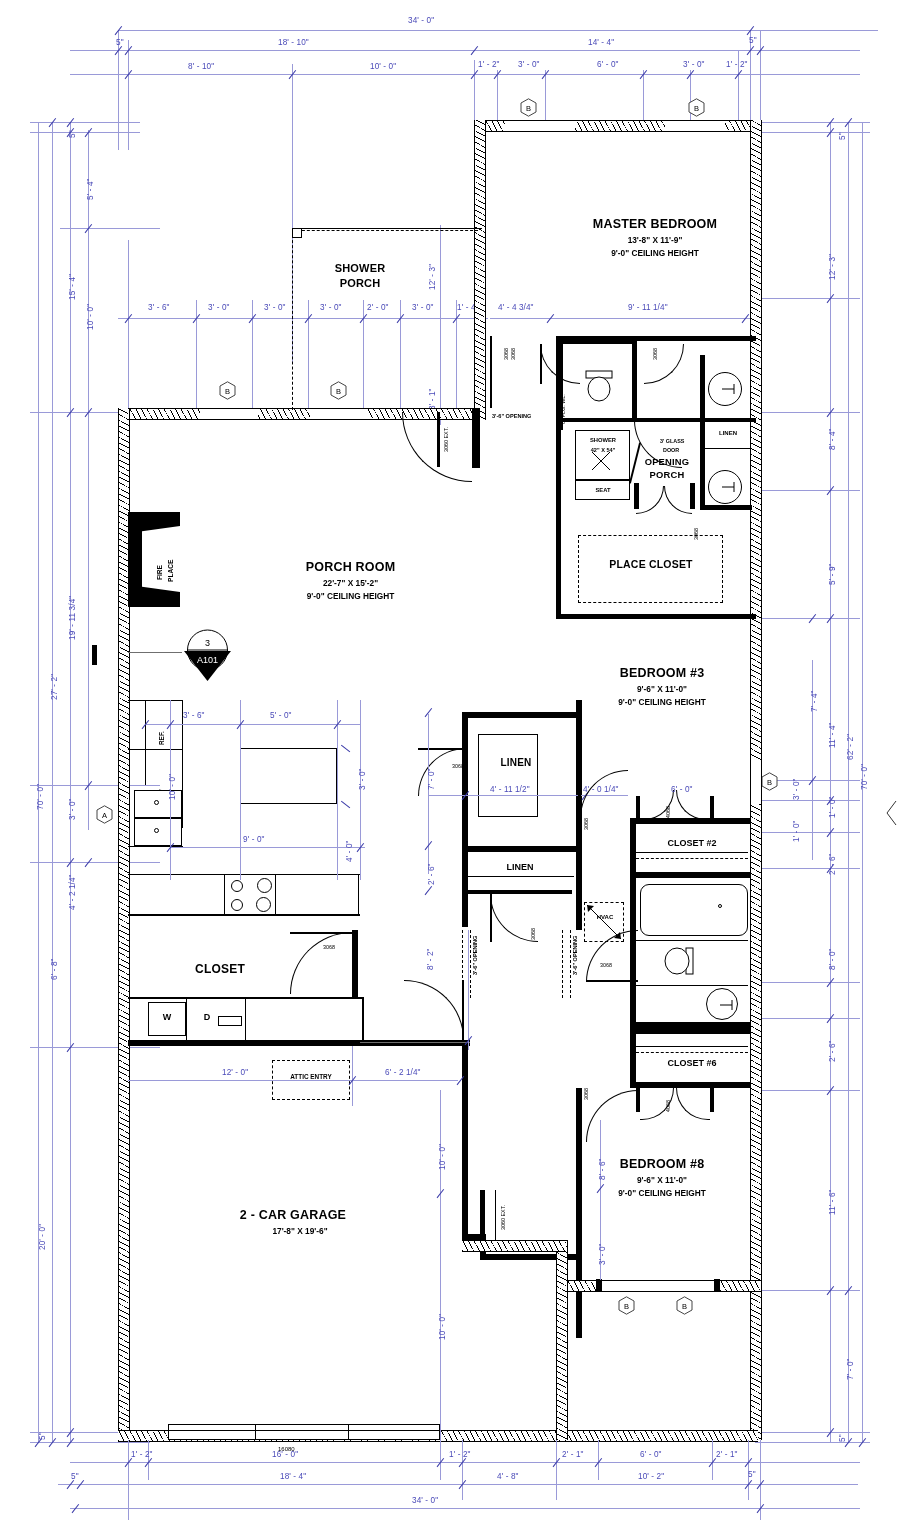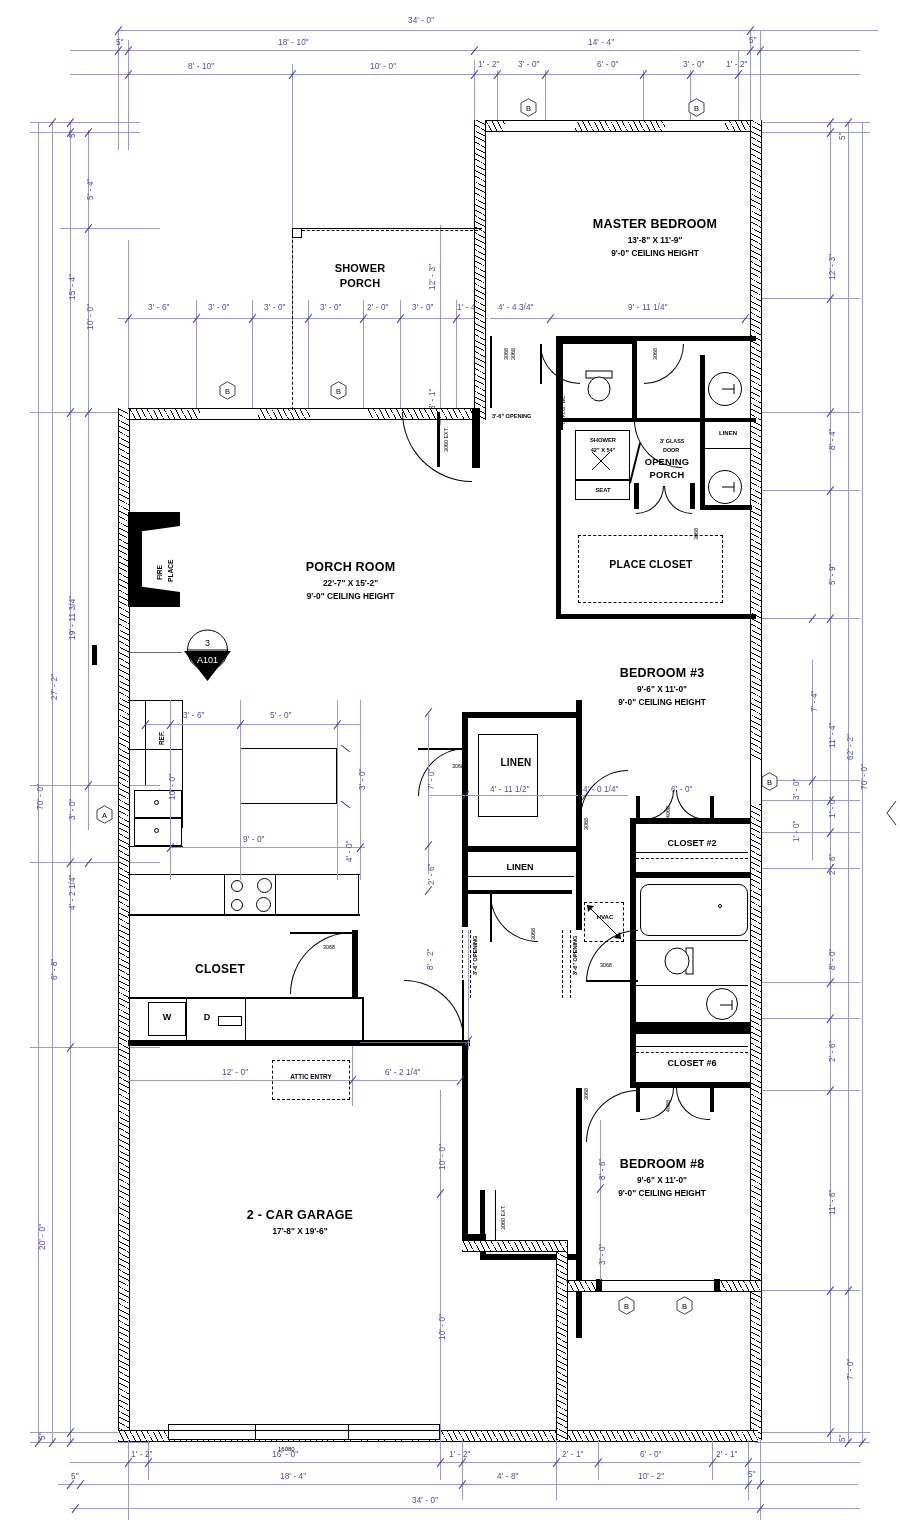--- a/index.html
+++ b/index.html
@@ -633,21 +633,21 @@
   <div class="dash" style="left:272px;top:1060px;width:78px;height:40px;border-width:1px;"></div>
   <div class="small" style="left:274px;top:1073px;width:74px;font-size:6.4px;">ATTIC ENTRY</div>
 
   <div class="ext exth" style="left:128px;top:1080px;width:330px;"></div>
   <div class="ext extv" style="left:352px;top:1046px;height:60px;"></div>
   <div class="tick" style="left:347px;top:1080px;"></div>
   <div class="tick" style="left:455px;top:1080px;"></div>
   <div class="dlab" style="left:222px;top:1068px;">12' - 0"</div>
   <div class="dlab" style="left:385px;top:1068px;">6' - 2 1/4"</div>
 
-  <div class="rname" style="left:190px;top:1208px;width:220px;">2 - CAR GARAGE</div>
+  <div class="rname" style="left:183px;top:1208px;width:220px;">2 - CAR GARAGE</div>
   <div class="rsize" style="left:190px;top:1226px;width:220px;">17'-8"  X 19'-6"</div>
 
   <div class="ext extv" style="left:440px;top:1090px;height:350px;"></div>
   <div class="tick" style="left:435px;top:1193px;"></div>
   <div class="dlab v" style="left:438px;top:1170px;">10' - 0"</div>
   <div class="dlab v" style="left:438px;top:1340px;">10' - 0"</div>
 
   <div class="abs" style="left:168px;top:1424px;width:272px;height:16px;background:#fff;border:1.6px solid #000;box-sizing:border-box;"></div>
   <div class="thinline" style="left:168px;top:1430px;width:272px;height:1.2px;"></div>
   <div class="thinline" style="left:255px;top:1424px;width:1.2px;height:16px;"></div>

